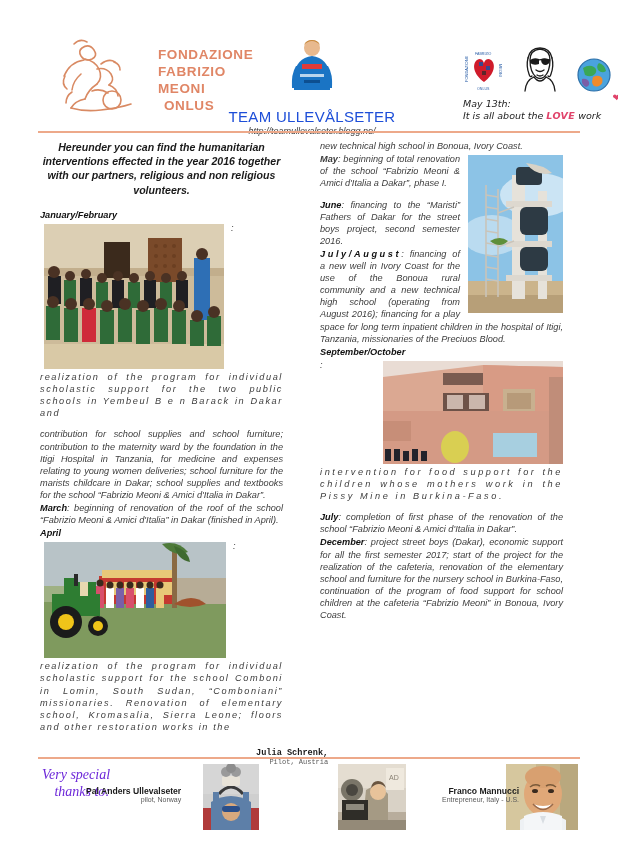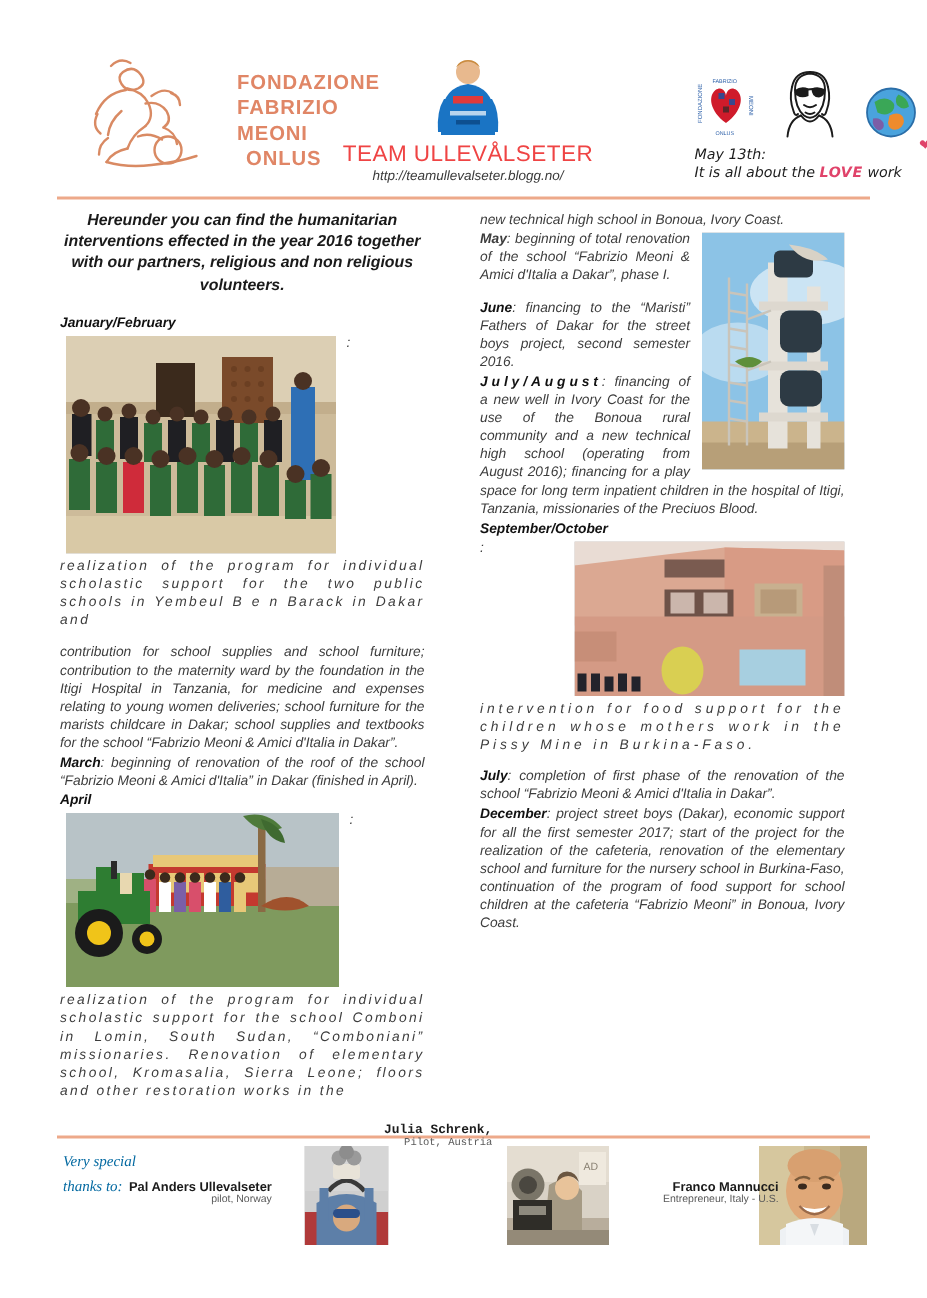--- a/index.html
+++ b/index.html
@@ -56,22 +56,22 @@
   }
   .team-photo {
     width: 52px; height: 54px;
     margin: 0 auto;
     position: relative;
     overflow: hidden;
   }
   .team-name {
     font-size: 15px;
     letter-spacing: 0.3px;
-    color: #ef4444;
-    margin-top: 4px;
+    color: #1d4ed8;
+    margin-top: 18px;
     font-family: "Liberation Sans", sans-serif;
   }
   .team-url {
     font-size: 9px;
     font-style: italic;
     color: #3a3a3a;
     margin-top: 1px;
   }
 
   .icons-block {
@@ -185,23 +185,24 @@
   .footer {
     position: absolute;
     left: 0; top: 760px;
     width: 618px; height: 105px;
   }
   .thanks {
     position: absolute;
     left: 42px; top: 6px;
     font-family: "Liberation Serif", serif;
     font-style: italic;
-    font-size: 10px;
+    font-size: 14px;
     line-height: 17px;
-    color: #0369a1;
+    color: #6d28d9;
+    text-align: right;
   }
   .person { position: absolute; }
   .p-photo {
     background: #d8d8d8;
     position: relative;
     overflow: hidden;
   }
   .p-name {
     font-size: 8.6px;
     font-weight: bold;

